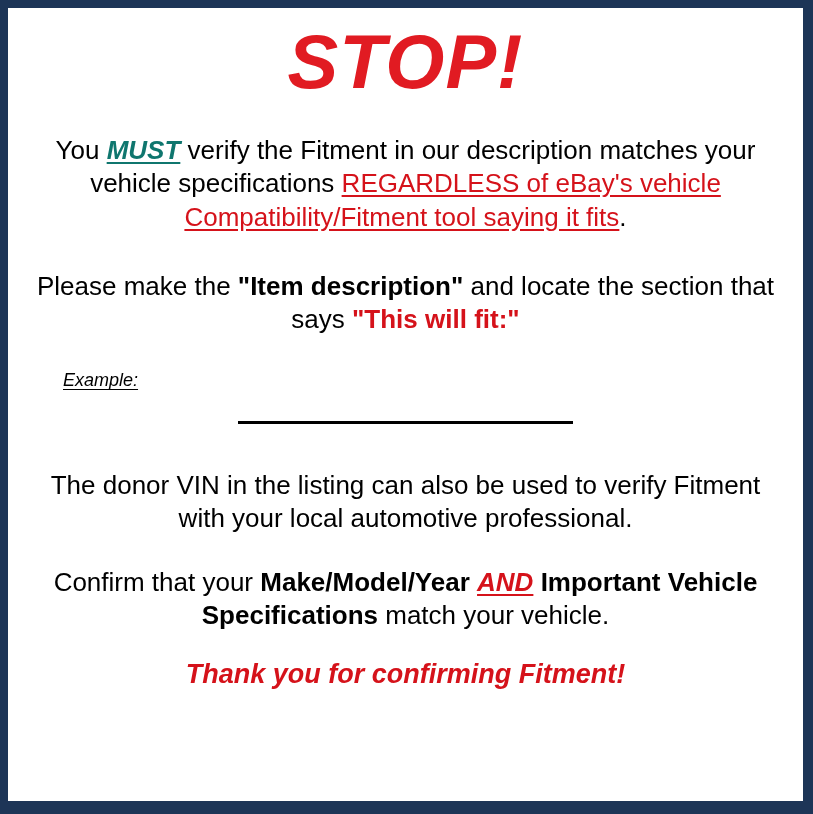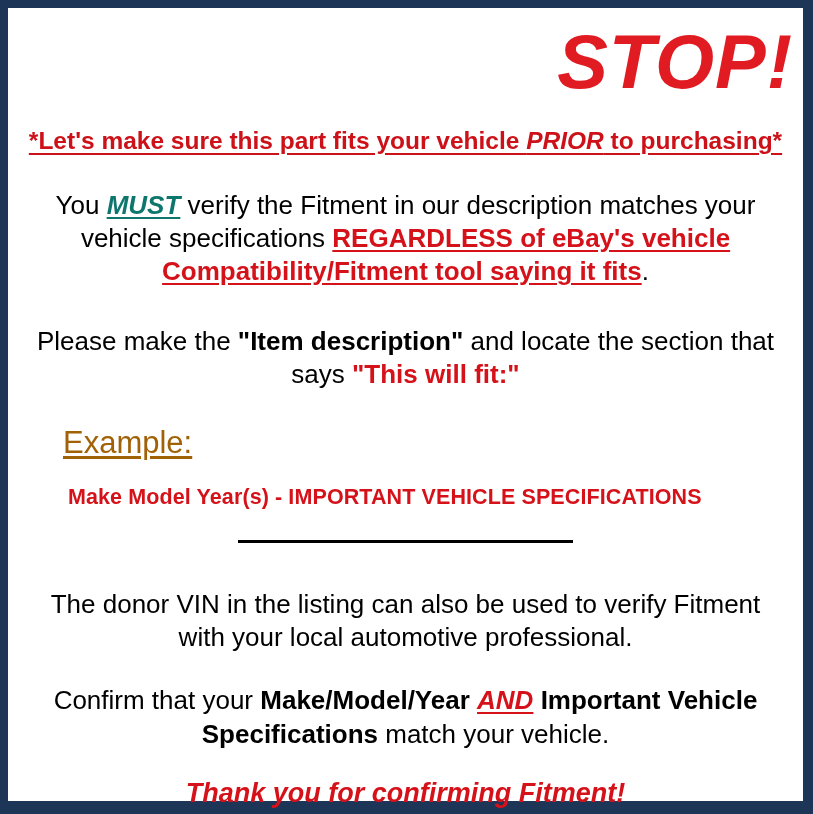--- a/index.html
+++ b/index.html
@@ -38,21 +38,21 @@
 
   
   .headline {
     color: #e11b22;
     font-weight: bold;
     font-style: italic;
     font-size: 76px;
     line-height: 1.0;
     letter-spacing: 1px;
     margin: 16px 0 0 0;
-    text-align: right;
+    text-align: center;
   }
 
   
   .subtitle {
     color: #cc1118;
     font-weight: bold;
     font-size: 24.5px;
     line-height: 1.1;
     text-decoration: underline;
     text-underline-offset: 4px;
@@ -78,43 +78,44 @@
 
   .must {
     color: #0f766e;
     font-weight: bold;
     font-style: italic;
     text-decoration: underline;
     text-underline-offset: 3px;
   }
   .red-ul {
     color: #d5121a;
-    font-weight: bold;
+    font-weight: normal;
     text-decoration: underline;
     text-underline-offset: 3px;
   }
   .blk-bold { font-weight: bold; color: #000000; }
   .red-bold { font-weight: bold; color: #d5121a; }
   .and-word {
     color: #d5121a;
     font-weight: bold;
     font-style: italic;
     text-decoration: underline;
     text-underline-offset: 3px;
   }
 
   
   .example-block {
     margin-top: 34px;
     padding-left: 45px;
     text-align: left;
   }
   .example-label {
-    font-size: 31px;
-    color: #a16207;
+    font-size: 18px;
+    font-style: italic;
+    color: #000000;
     text-decoration: underline;
     text-underline-offset: 3px;
     display: inline-block;
     line-height: 1.15;
   }
   .example-fit {
     font-size: 26px;
     font-weight: bold;
     color: #d5121a;
     line-height: 1.2;
@@ -153,29 +154,27 @@
   }
 </style>
 </head>
 <body>
 
 <div id="notice-card">
   <div class="inner">
 
     <div class="headline">STOP!</div>
 
-    <div class="subtitle"><span>*Let's make sure this part fits your vehicle </span><span class="ital">PRIOR</span><span> to purchasing*</span></div>
 
     <p class="para para-1"><span>You </span><span class="must">MUST</span><span> verify the Fitment in our description matches your vehicle specifications </span><span class="red-ul">REGARDLESS of eBay's vehicle Compatibility/Fitment tool saying it fits</span><span>.</span></p>
 
     <p class="para para-2"><span>Please make the </span><span class="blk-bold">"Item description"</span><span> and locate the section that says </span><span class="red-bold">"This will fit:"</span></p>
 
     <div class="example-block">
       <div><span class="example-label">Example:</span></div>
-      <div class="example-spec">Make Model Year(s) - IMPORTANT VEHICLE SPECIFICATIONS</div>
     </div>
 
     <div class="divider-wrap">
       <span class="divider"></span>
     </div>
 
     <p class="para para-vin">The donor VIN in the listing can also be used to verify Fitment with your local automotive professional.</p>
 
     <p class="para para-confirm"><span>Confirm that your </span><span class="blk-bold">Make/Model/Year</span><span> </span><span class="and-word">AND</span><span> </span><span class="blk-bold">Important Vehicle Specifications</span><span> match your vehicle.</span></p>
 

